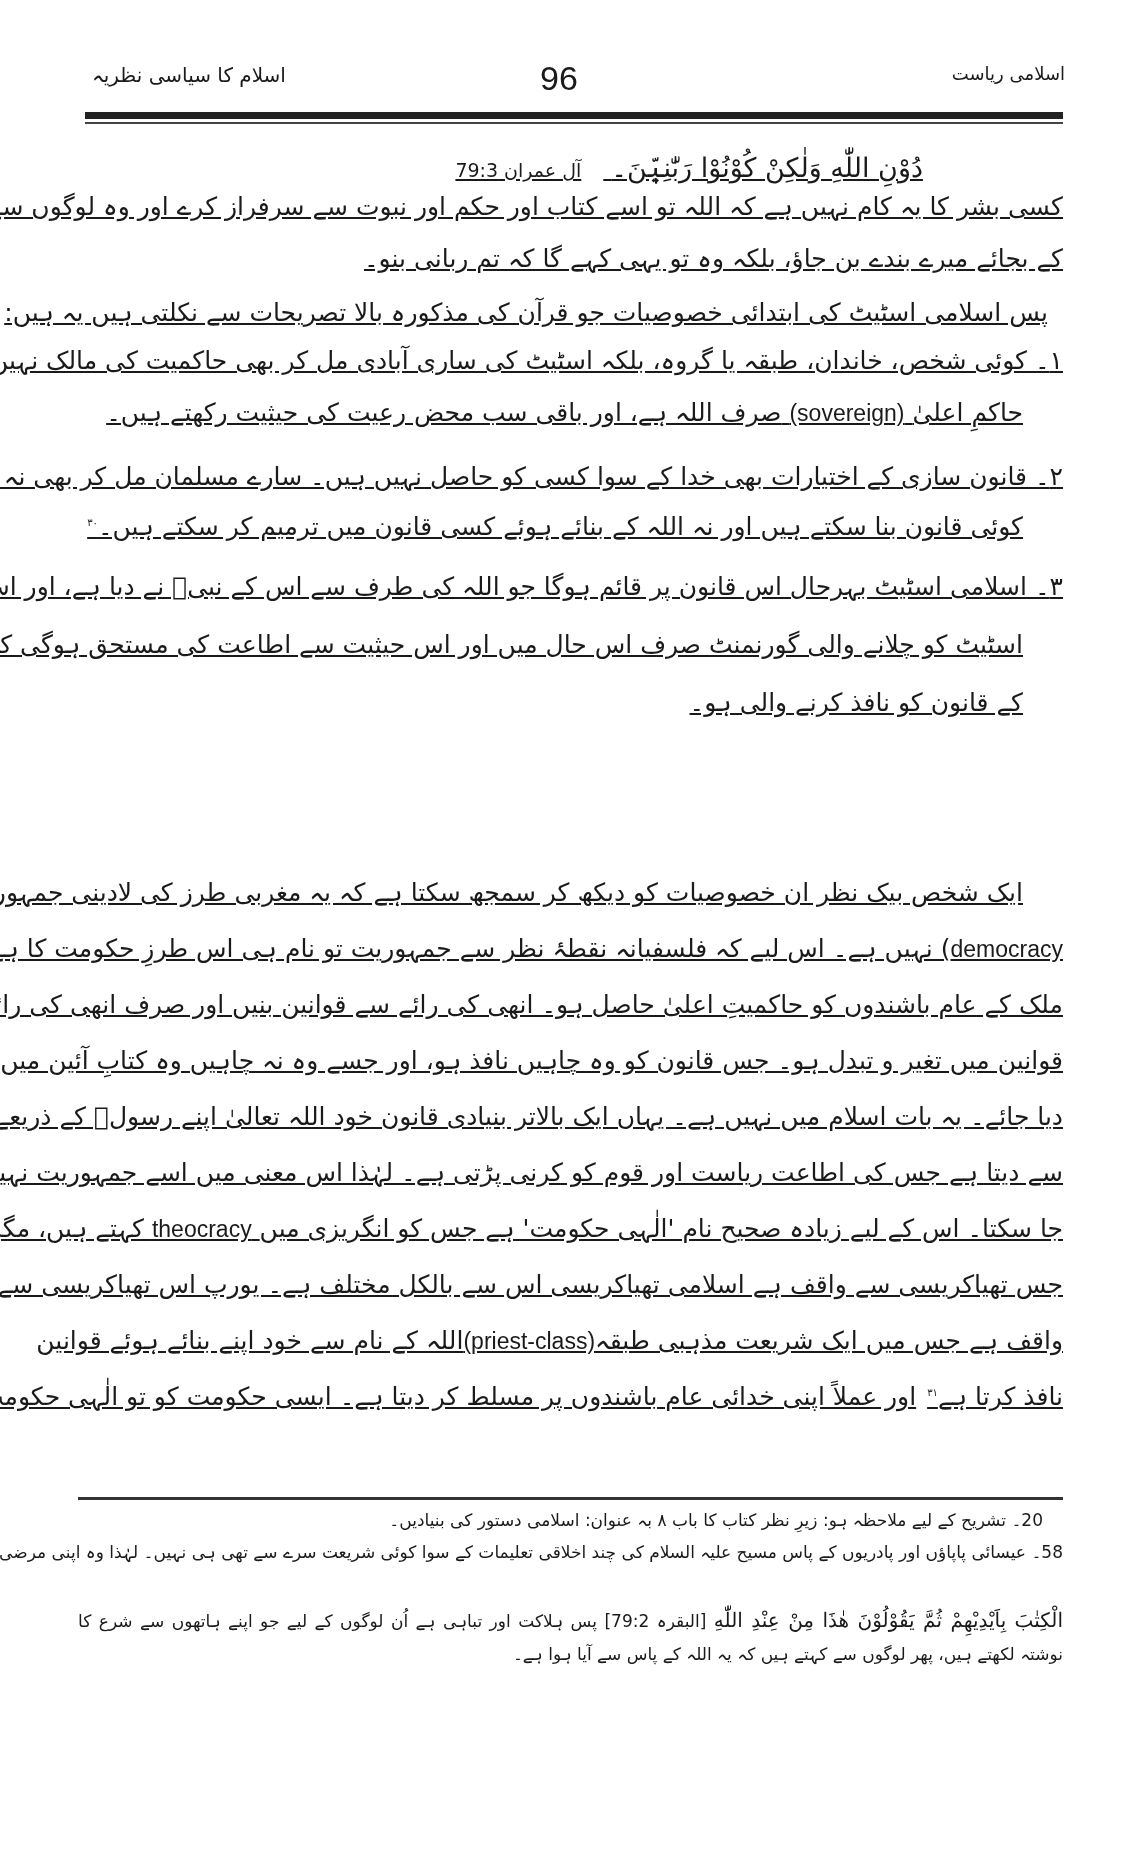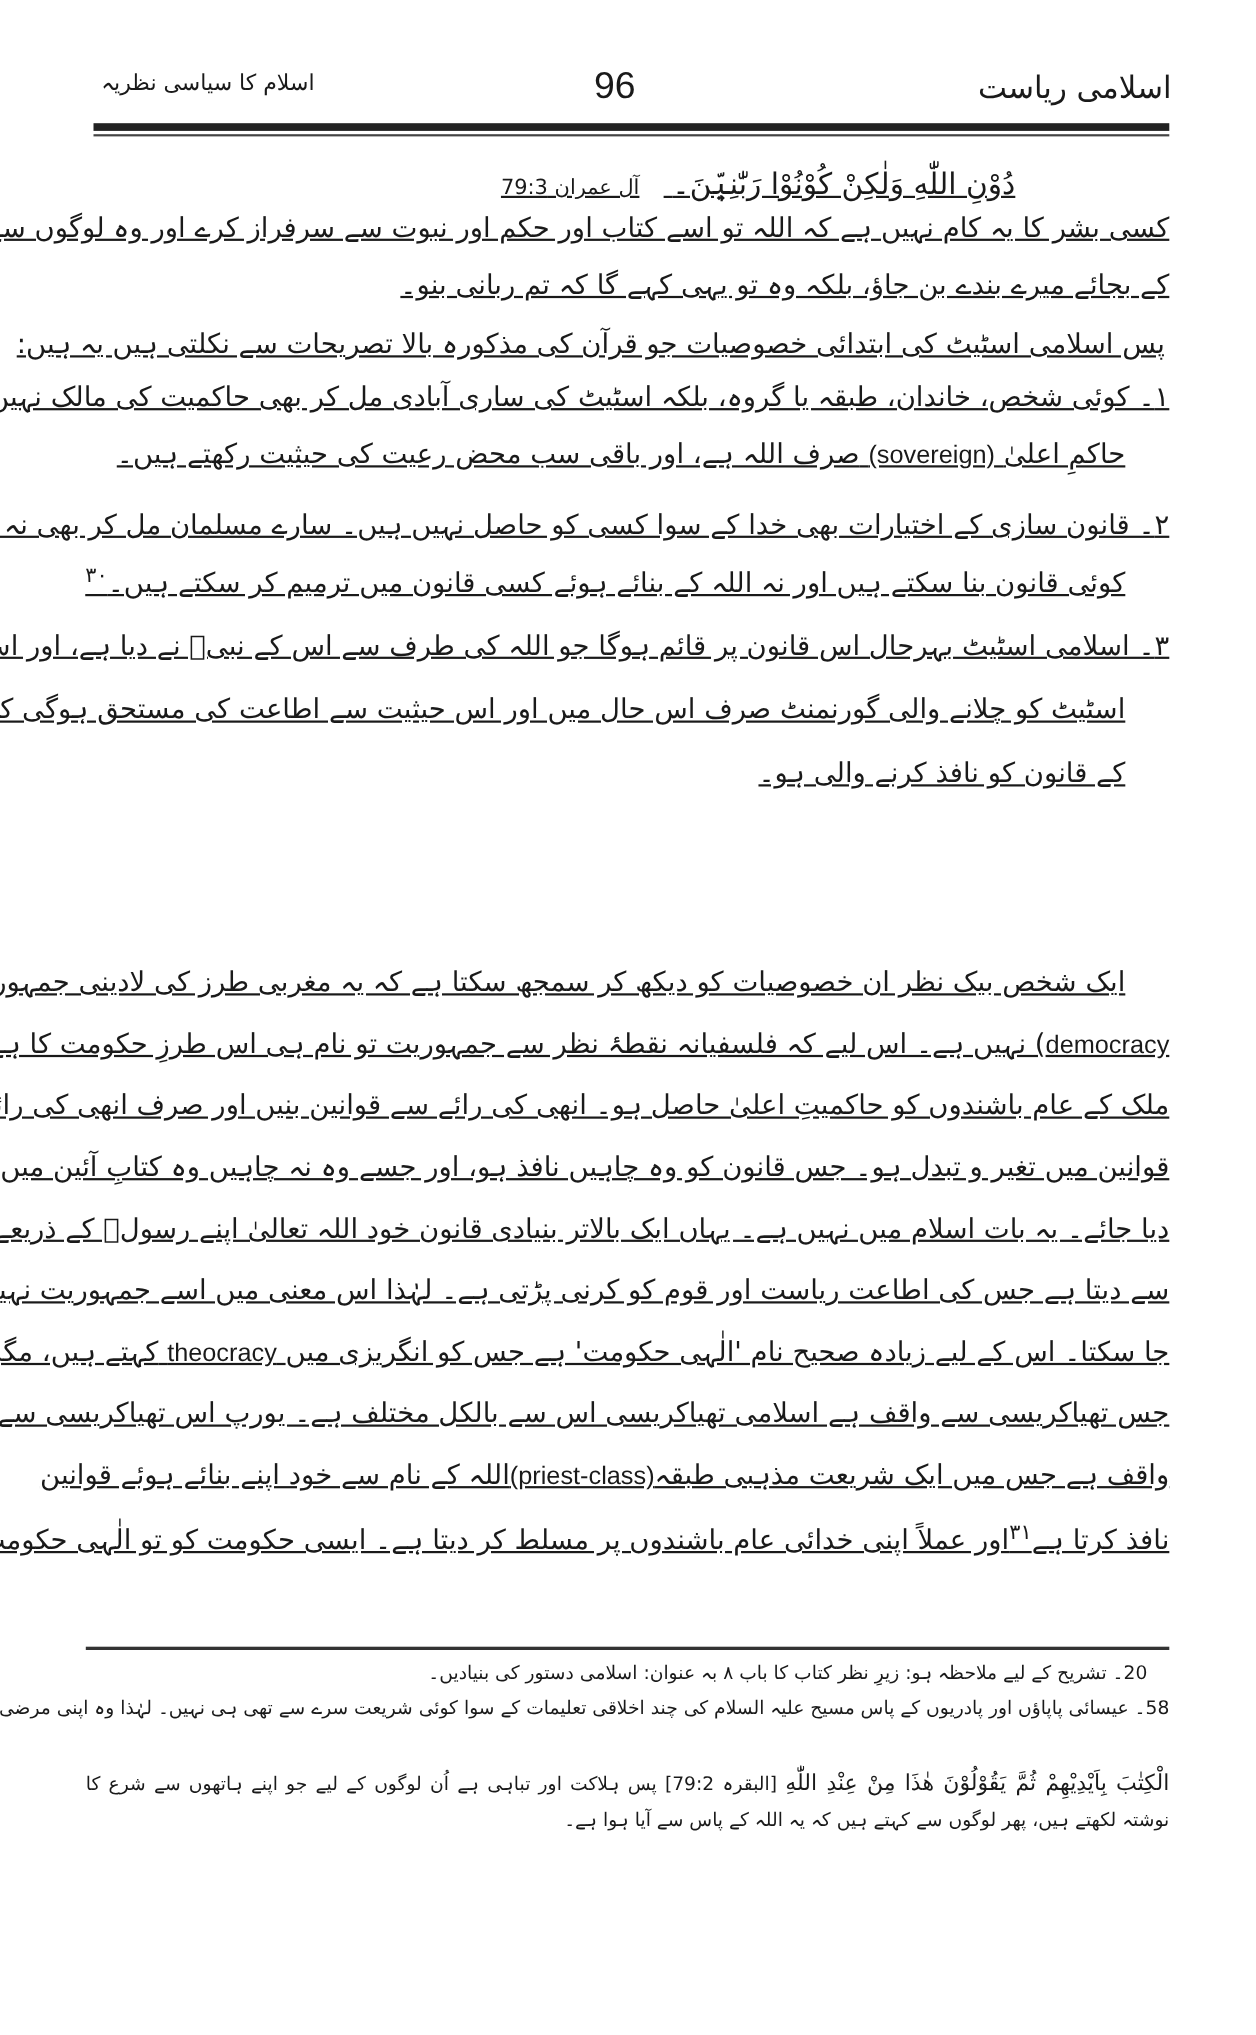--- a/index.html
+++ b/index.html
@@ -1,32 +1,32 @@
 <!DOCTYPE html>
 <html><head>
 <meta charset="utf-8">
 <style>
   html, body { margin: 0; padding: 0; background: #ffffff; }
   body { width: 1142px; height: 1850px; position: relative; overflow: hidden;
          font-family: "DejaVu Sans", sans-serif; color: #1a1a1a; }
   .page { position: absolute; left: 0; top: 0; width: 1142px; height: 1850px; }
   .header { position: absolute; left: 80px; top: 55px; width: 985px; height: 50px; }
-  .hdr-right { position: absolute; right: 0; top: 8px; font-size: 28px; direction: rtl; }
+  .hdr-right { position: absolute; right: 0; top: 8px; font-size: 18px; direction: rtl; }
   .hdr-left { position: absolute; left: 12px; top: 8px; font-size: 20px; direction: rtl; }
   .hdr-num { position: absolute; left: 460px; top: 4px; font-family: "Liberation Sans", sans-serif; font-size: 34px; }
   .rule-top { position: absolute; left: 85px; top: 112px; width: 978px; height: 7px; background: #222; }
   .rule-top2 { position: absolute; left: 85px; top: 122px; width: 978px; height: 2px; background: #444; }
   .body { position: absolute; left: 78px; width: 985px; direction: rtl; text-align: right; }
   .line { position: absolute; right: 0; white-space: nowrap; font-size: 25px; line-height: 1.2; direction: rtl; text-decoration: underline; }
   .line.full { left: 0; text-align: justify; text-align-last: justify; }
   .arabic { font-family: "DejaVu Serif", serif; font-size: 27px; }
   .cite { font-size: 19px; margin-right: 22px; }
   .latin { font-family: "Liberation Sans", sans-serif; font-size: 23px; direction: ltr; unicode-bidi: embed; }
   .heading { position: absolute; left: 0; width: 100%; text-align: center; font-size: 40px; font-weight: bold; direction: rtl; }
-  .sup { font-size: 19px; vertical-align: super; }
+  .sup { font-size: 10px; vertical-align: super; margin-left: 11px; }
   .rule-foot { position: absolute; left: 78px; top: 1497px; width: 985px; height: 3px; background: #333; }
   .fn { position: absolute; right: 0; white-space: nowrap; font-size: 17px; direction: rtl; }
   .fn.full { left: 0; text-align: justify; text-align-last: justify; }
   .fn .arabic { font-size: 20px; }
 </style>
 </head>
 <body>
 
 <div class="page">
 
@@ -41,21 +41,21 @@
   <div class="body" style="top:140px; height:1360px;">
 
     <div class="line" style="top:12px; right:140px;">
       <span class="arabic">دُوْنِ اللّٰهِ وَلٰكِنْ كُوْنُوْا رَبّٰنِيّٖنَ۔</span>
       <span class="cite">آل عمران 79:3</span>
     </div>
 
     <div class="line full" style="top:52px;">کسی بشر کا یہ کام نہیں ہے کہ اللہ تو اسے کتاب اور حکم اور نبوت سے سرفراز کرے اور وہ لوگوں سے یہ کہے کہ تم خدا</div>
     <div class="line" style="top:104px;">کے بجائے میرے بندے بن جاؤ، بلکہ وہ تو یہی کہے گا کہ تم ربانی بنو۔</div>
 
-    <div class="line" style="top:158px; right:4px; left:0; text-align:center;">پس اسلامی اسٹیٹ کی ابتدائی خصوصیات جو قرآن کی مذکورہ بالا تصریحات سے نکلتی ہیں یہ ہیں:</div>
+    <div class="line" style="top:158px; right:15px; left:0; text-align:center;">پس اسلامی اسٹیٹ کی ابتدائی خصوصیات جو قرآن کی مذکورہ بالا تصریحات سے نکلتی ہیں یہ ہیں:</div>
 
     <div class="line full" style="top:206px;">۱۔ کوئی شخص، خاندان، طبقہ یا گروہ، بلکہ اسٹیٹ کی ساری آبادی مل کر بھی حاکمیت کی مالک نہیں ہے۔</div>
     <div class="line" style="top:258px; right:40px;">
       <span>حاکمِ اعلیٰ</span>
       <span class="latin">(sovereign)</span>
       <span>صرف اللہ ہے، اور باقی سب محض رعیت کی حیثیت رکھتے ہیں۔</span>
     </div>
 
     <div class="line full" style="top:322px;">۲۔ قانون سازی کے اختیارات بھی خدا کے سوا کسی کو حاصل نہیں ہیں۔ سارے مسلمان مل کر بھی نہ اپنے لیے</div>
     <div class="line" style="top:372px; right:40px;">

